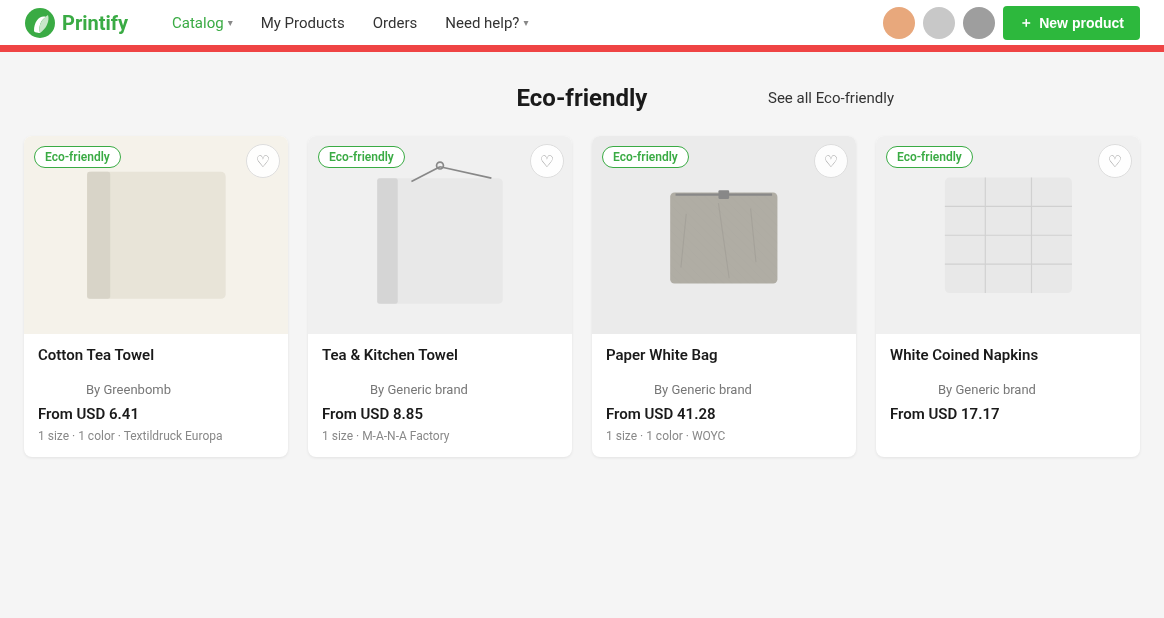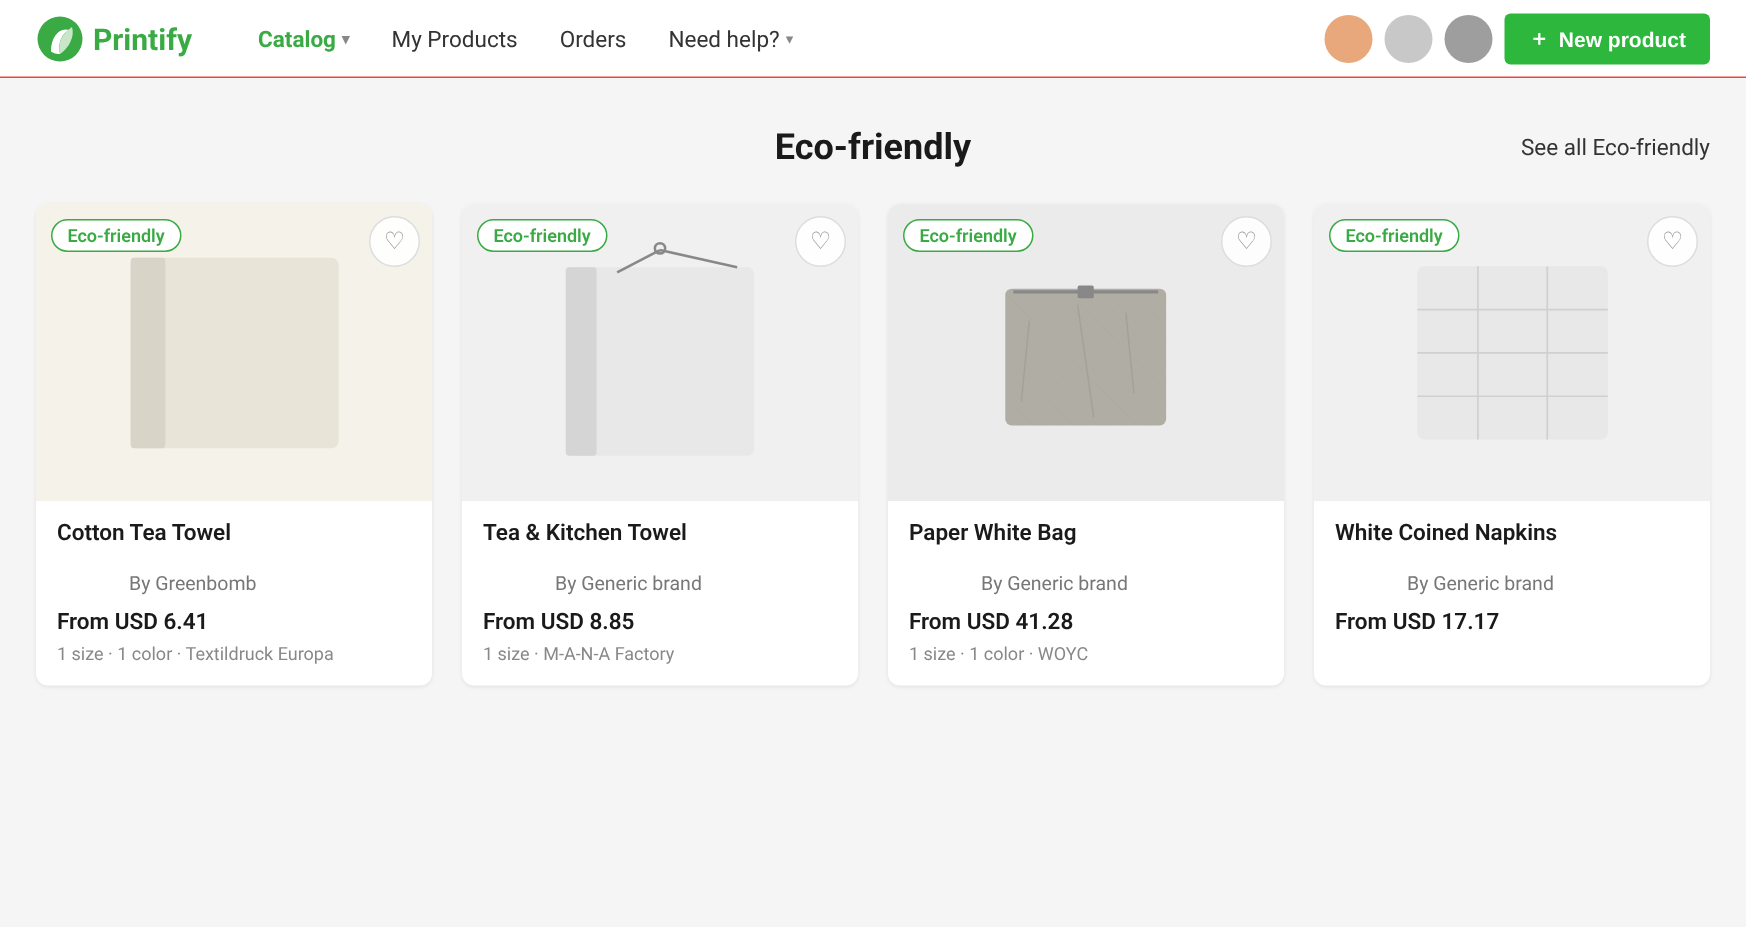--- a/index.html
+++ b/index.html
@@ -11,21 +11,21 @@
       overflow: hidden;
     }
 
     
     .navbar {
       background: #fff;
       display: flex;
       align-items: center;
       padding: 0 24px;
       height: 52px;
-      border-bottom: 1px solid #ef4444;
+      border-bottom: 7px solid #ef4444;
       position: relative;
       z-index: 10;
     }
     .logo-area {
       display: flex;
       align-items: center;
       gap: 6px;
       margin-right: 32px;
       text-decoration: none;
     }
@@ -48,21 +48,21 @@
       padding: 8px 12px;
       font-size: 15px;
       color: #333;
       cursor: pointer;
       border-radius: 4px;
       display: flex;
       align-items: center;
       gap: 4px;
       text-decoration: none;
     }
-    .nav-link.active { color: #3aab44; font-weight: 700; }
+    .nav-link.active { color: #3aab44; font-weight: 400; }
     .nav-link .chevron {
       font-size: 10px;
       color: #888;
     }
     .nav-right {
       display: flex;
       align-items: center;
       gap: 8px;
     }
     .avatar-circle {
@@ -251,21 +251,21 @@
       <span>New product</span>
     </button>
   </div>
 </nav>
 
 <div class="main-content">
 
   <div class="section-header">
     <div style="flex:1"></div>
     <h2 class="section-title">Eco-friendly</h2>
-    <div style="flex:1; display:flex; justify-content:flex-end;">
+    <div style="flex:1; display:flex; justify-content:flex-start;">
       <a class="see-all-link" href="#">See all Eco-friendly</a>
     </div>
   </div>
 
   <div class="products-grid">
 
     <div class="product-card">
       <div class="card-image-wrapper cream">
         <div class="card-image">
 

